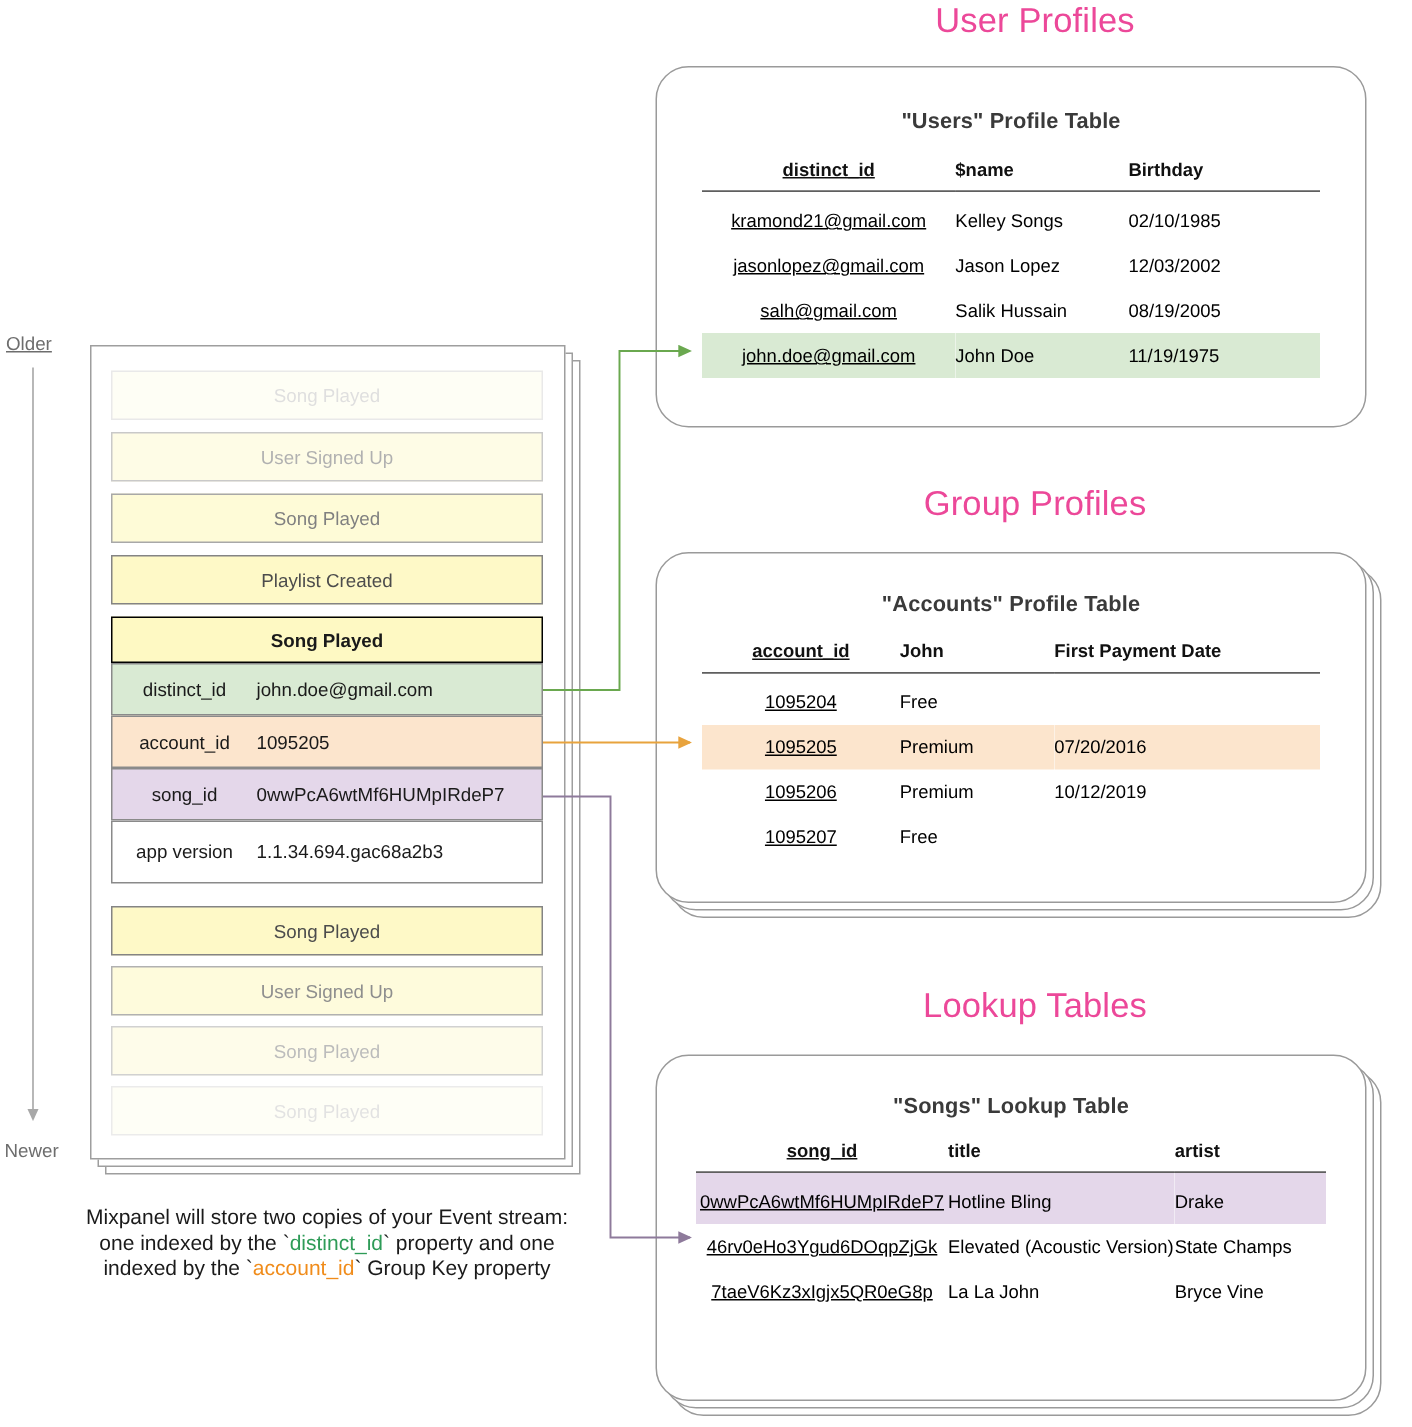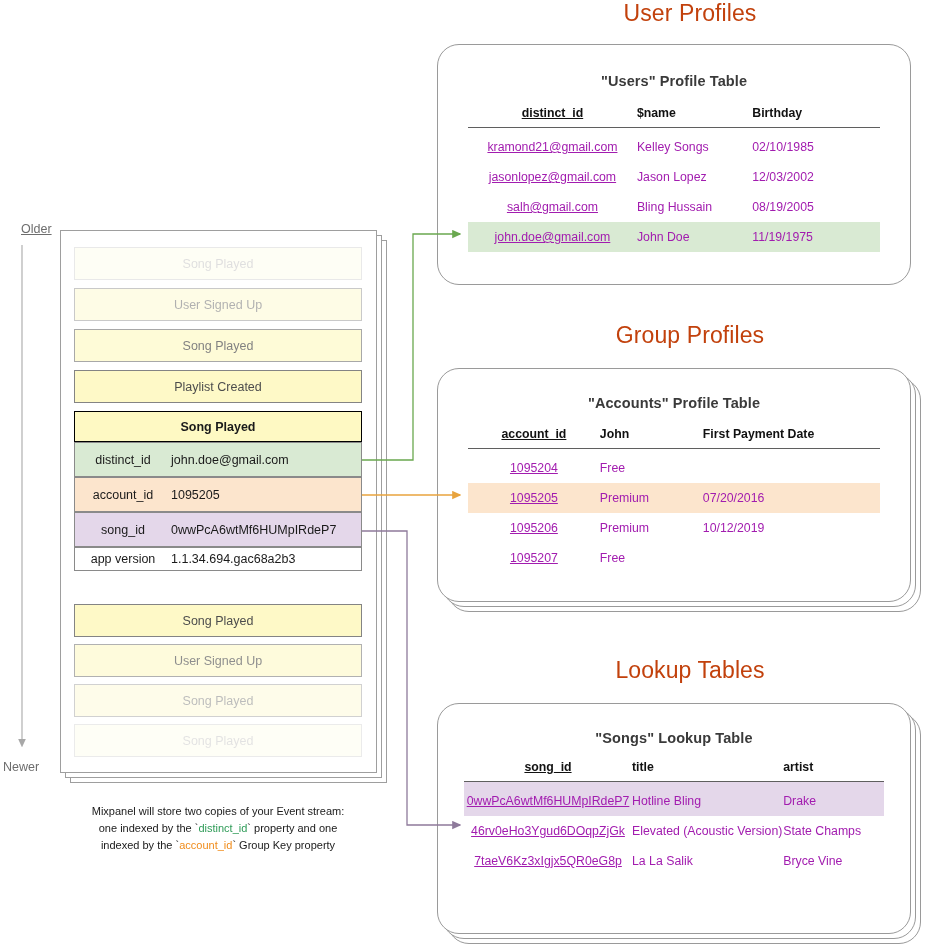--- a/index.html
+++ b/index.html
@@ -12,21 +12,21 @@
     overflow:hidden;
     -webkit-font-smoothing:antialiased;
   }
   .canvas{position:absolute;inset:0;}
 
   
   .section-title{
     position:absolute;
     font-size:23px;
     font-weight:400;
-    color:#c2410c;
+    color:#ec4899;
     text-align:center;
     letter-spacing:0.1px;
     white-space:nowrap;
   }
 
   
   .panel{
     position:absolute;
     background:#ffffff;
     border:1.6px solid #9a9a9a;
@@ -58,21 +58,21 @@
     vertical-align:bottom;
     white-space:nowrap;
   }
   table.dt th.key{
     text-align:center;
     text-decoration:underline;
   }
   table.dt thead tr{border-bottom:1.3px solid #5f5f5f;}
   table.dt td{
     font-size:12.3px;
-    color:#a21caf;
+    color:#000000;
     padding:0;
     height:30px;
     vertical-align:middle;
     white-space:nowrap;
     overflow:hidden;
   }
   table.dt td.key{
     text-align:center;
     text-decoration:underline;
   }
@@ -123,21 +123,21 @@
     position:absolute;
     font-size:12.5px;
     color:#6d6d6d;
     white-space:nowrap;
   }
 
   
   .caption{
     position:absolute;
     text-align:center;
-    font-size:11px;
+    font-size:14px;
     line-height:17px;
     color:#1a1a1a;
     width:360px;
   }
   .tok-green{color:#2e9b57;}
   .tok-orange{color:#f08c1b;}
 
   svg.overlay{position:absolute;left:0;top:0;width:941px;height:951px;pointer-events:none;}
 </style>
 </head>
@@ -145,21 +145,21 @@
 
 <div class="canvas">
 
 
   <div class="section-title" style="left:455px;top:0px;width:470px;">User Profiles</div>
 
   <div class="section-title" style="left:455px;top:322px;width:470px;">Group Profiles</div>
 
   <div class="section-title" style="left:455px;top:657px;width:470px;">Lookup Tables</div>
 
-  <div class="axis-label" style="left:21px;top:222px;text-decoration:underline;">Older</div>
+  <div class="axis-label" style="left:4px;top:222px;text-decoration:underline;">Older</div>
   <div class="axis-label" style="left:3px;top:760px;">Newer</div>
 
   <div class="stream-card" style="left:70px;top:240px;width:317px;height:543px;"></div>
   <div class="stream-card" style="left:65px;top:235px;width:317px;height:543px;"></div>
   <div class="stream-card" style="left:60px;top:230px;width:317px;height:543px;"></div>
 
   <div class="evt" style="left:74px;top:247px;width:288px;height:33px;opacity:0.16;">Song Played</div>
   <div class="evt" style="left:74px;top:288px;width:288px;height:33px;opacity:0.40;">User Signed Up</div>
   <div class="evt" style="left:74px;top:329px;width:288px;height:33px;opacity:0.65;">Song Played</div>
   <div class="evt" style="left:74px;top:370px;width:288px;height:33px;opacity:0.92;">Playlist Created</div>
@@ -171,21 +171,21 @@
     <span class="pv">john.doe@gmail.com</span>
   </div>
   <div class="prop-row p-orange" style="left:74px;top:477px;width:288px;height:35px;">
     <span class="pk">account_id</span>
     <span class="pv">1095205</span>
   </div>
   <div class="prop-row p-purple" style="left:74px;top:512px;width:288px;height:35px;">
     <span class="pk">song_id</span>
     <span class="pv">0wwPcA6wtMf6HUMpIRdeP7</span>
   </div>
-  <div class="prop-row p-plain" style="left:74px;top:547px;width:288px;height:24px;">
+  <div class="prop-row p-plain" style="left:74px;top:547px;width:288px;height:42px;">
     <span class="pk">app version</span>
     <span class="pv">1.1.34.694.gac68a2b3</span>
   </div>
 
   <div class="evt" style="left:74px;top:604px;width:288px;height:33px;opacity:0.92;">Song Played</div>
   <div class="evt" style="left:74px;top:644px;width:288px;height:33px;opacity:0.58;">User Signed Up</div>
   <div class="evt" style="left:74px;top:684px;width:288px;height:33px;opacity:0.34;">Song Played</div>
   <div class="evt" style="left:74px;top:724px;width:288px;height:33px;opacity:0.14;">Song Played</div>
 
   <div class="caption" style="left:38px;top:803px;">
@@ -216,21 +216,21 @@
             <td>Kelley Songs</td>
             <td>02/10/1985</td>
           </tr>
           <tr>
             <td class="key">jasonlopez@gmail.com</td>
             <td>Jason Lopez</td>
             <td>12/03/2002</td>
           </tr>
           <tr>
             <td class="key">salh@gmail.com</td>
-            <td>Bling Hussain</td>
+            <td>Salik Hussain</td>
             <td>08/19/2005</td>
           </tr>
           <tr class="hl-green">
             <td class="key">john.doe@gmail.com</td>
             <td>John Doe</td>
             <td>11/19/1975</td>
           </tr>
         </tbody>
       </table>
     </div>
@@ -304,21 +304,21 @@
             <td>Hotline Bling</td>
             <td>Drake</td>
           </tr>
           <tr>
             <td class="key">46rv0eHo3Ygud6DOqpZjGk</td>
             <td>Elevated (Acoustic Version)</td>
             <td>State Champs</td>
           </tr>
           <tr>
             <td class="key">7taeV6Kz3xIgjx5QR0eG8p</td>
-            <td>La La Salik</td>
+            <td>La La John</td>
             <td>Bryce Vine</td>
           </tr>
         </tbody>
       </table>
     </div>
   </div>
 
   <svg class="overlay" viewBox="0 0 941 951">
     <defs>
       <marker id="ah-green" markerWidth="7" markerHeight="7" refX="6" refY="3.2" orient="auto">

